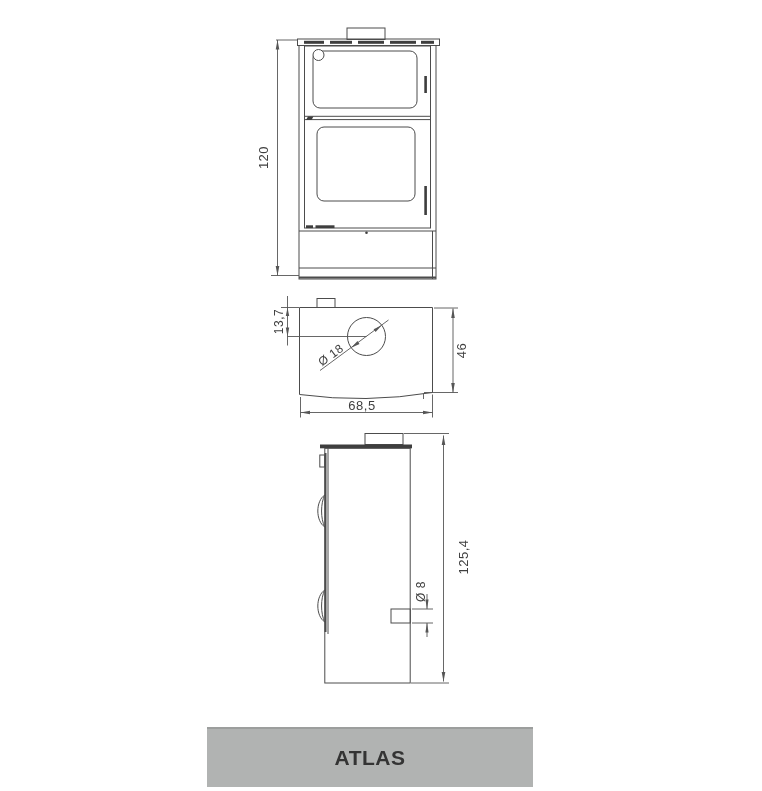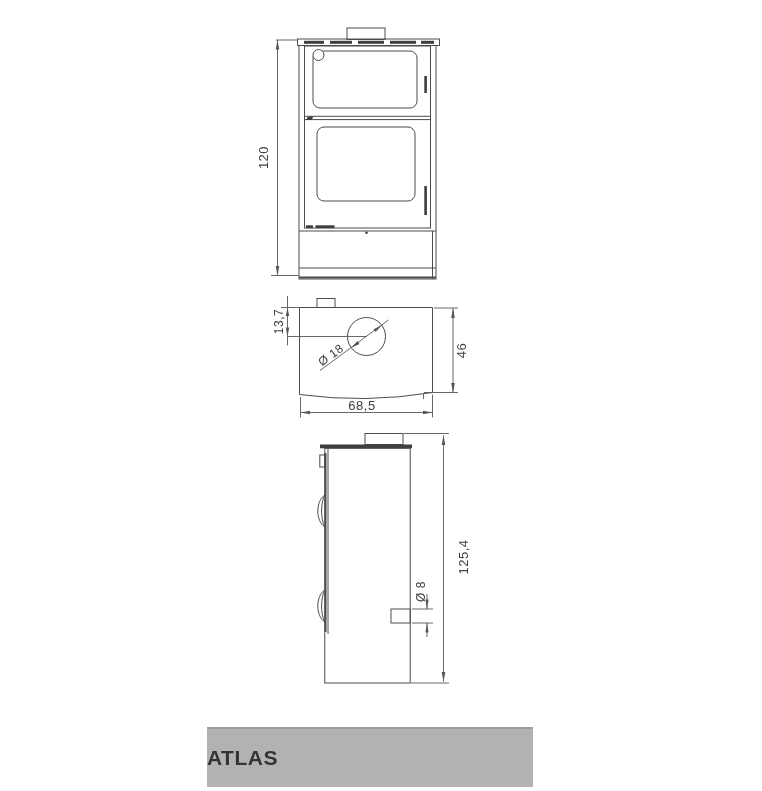--- a/index.html
+++ b/index.html
@@ -10,21 +10,21 @@
   .lnf{stroke:var(--line,#4c4c4c);stroke-width:1;fill:#ffffff;}
   .thick{stroke:var(--line,#4c4c4c);stroke-width:2;fill:none;}
   .dim{stroke:var(--dim-line,#565656);stroke-width:0.9;fill:none;}
   .arrow{fill:var(--dim-line,#565656);stroke:none;}
   .dark{fill:var(--dark-fill,#3e3e3e);stroke:none;}
   .dimtxt{font-family:"Liberation Sans",sans-serif;font-size:13px;fill:var(--text,#3f3f3f);
           letter-spacing:0.5px;}
   .dimtxt-sm{font-size:12px;}
   .banner{position:absolute;left:207px;top:727px;width:326px;height:60px;
           background:var(--banner-bg,#b1b3b2);border-top:2px solid var(--banner-border,#9c9e9d);
-          box-sizing:border-box;display:flex;align-items:center;justify-content:flex-start;}
+          box-sizing:border-box;display:flex;align-items:center;justify-content:center;}
   .banner-label{font-weight:bold;font-size:21px;letter-spacing:0.5px;
           color:var(--banner-text,#343434);}
 </style>
 </head>
 <body>
 
 <div class="canvas">
 
   <svg width="762" height="710" viewBox="0 0 762 710">
 

